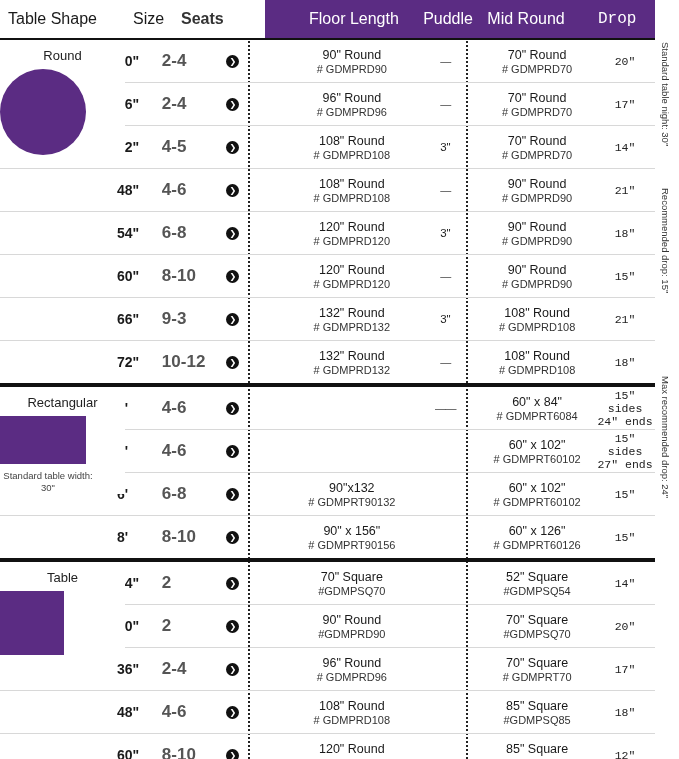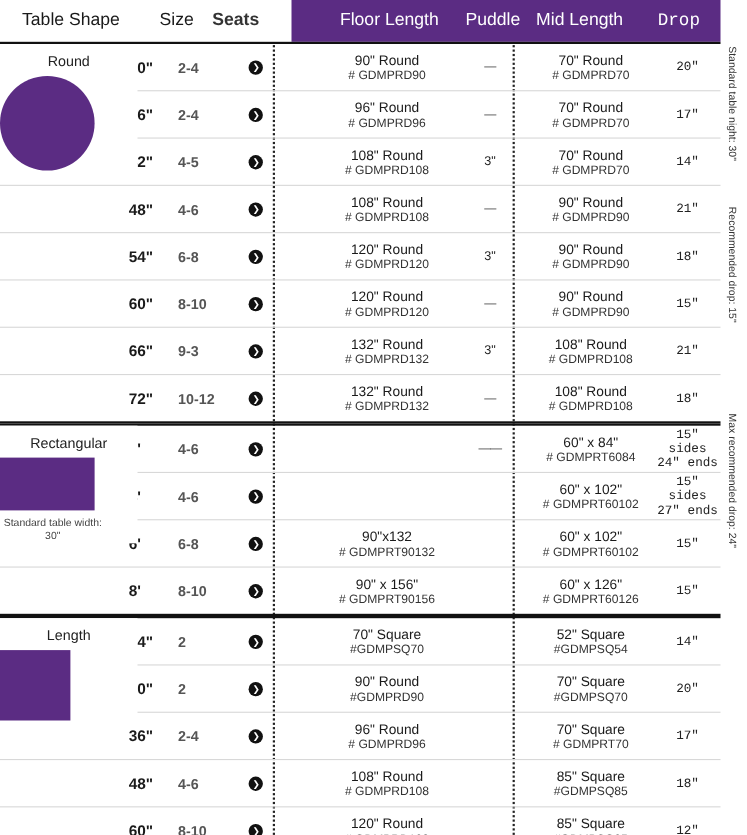--- a/index.html
+++ b/index.html
@@ -38,21 +38,20 @@
     align-items: center;
   }
   .hdr-left-wrap {
     position: absolute;
     left: 0;
     top: 0;
     width: 265px;
     height: 38px;
     display: flex;
     align-items: center;
-    padding-left: 12px;
   }
   .hdr-purple-wrap .cell { color: #ffffff; }
 
   
   .tbl { width: 655px; }
   .row {
     display: flex;
     align-items: stretch;
     height: 42px;
     border-bottom: 1px solid #d8d8d8;
@@ -66,21 +65,21 @@
     font-size: 12px;
   }
   .cell.center { align-items: center; text-align: center; }
   .cell.left { align-items: flex-start; }
 
   .size-txt {
     font-size: 14px;
     font-weight: bold;
   }
   .seats-txt {
-    font-size: 13px;
+    font-size: 17px;
     color: #555;
   }
   .line1 {
     font-size: 12.5px;
     color: #1a1a1a;
   }
   .line2 {
     font-size: 11px;
     color: #333;
     margin-top: 1px;
@@ -186,21 +185,21 @@
 
   <div class="hdr-left-wrap">
     <div class="cell c-shape">Table Shape</div>
     <div class="cell c-size">Size</div>
     <div class="cell c-seats">Seats</div>
   </div>
 
   <div class="hdr-purple-wrap">
     <div class="cell c-floor">Floor Length</div>
     <div class="cell c-pud">Puddle</div>
-    <div class="cell c-mid">Mid Length</div>
+    <div class="cell c-mid">Mid Round</div>
     <div class="cell c-drop">Drop</div>
   </div>
 
   <div class="vline" id="vline-a"></div>
   <div class="vline" id="vline-b"></div>
 
   <div class="tbl" id="table-body" style="position:absolute; top:38px; left:0;">
       <div class="group group-top">
         <div class="shape-block" style="padding-top: 8px;">
           <div class="shape-label">Round</div>
@@ -523,21 +522,21 @@
             <div class="line1">60" x 126"</div>
             <div class="line2"># GDMPRT60126</div>
           </div>
           <div class="cell center c-drop">
             <div class="drop-txt" style="white-space: pre-line; text-align: center;">15"</div>
           </div>
         </div>
       </div>
       <div class="group group-top">
         <div class="shape-block" style="padding-top: 8px;">
-          <div class="shape-label">Length</div>
+          <div class="shape-label">Table</div>
           <div class="swatch-square"></div>
         </div>
         <div class="row">
           <div class="shape-spacer"></div>
           <div class="cell left c-size">
             <div class="size-txt">24"</div>
           </div>
           <div class="cell left c-seats">
             <div class="seats-txt">2</div>
           </div>

